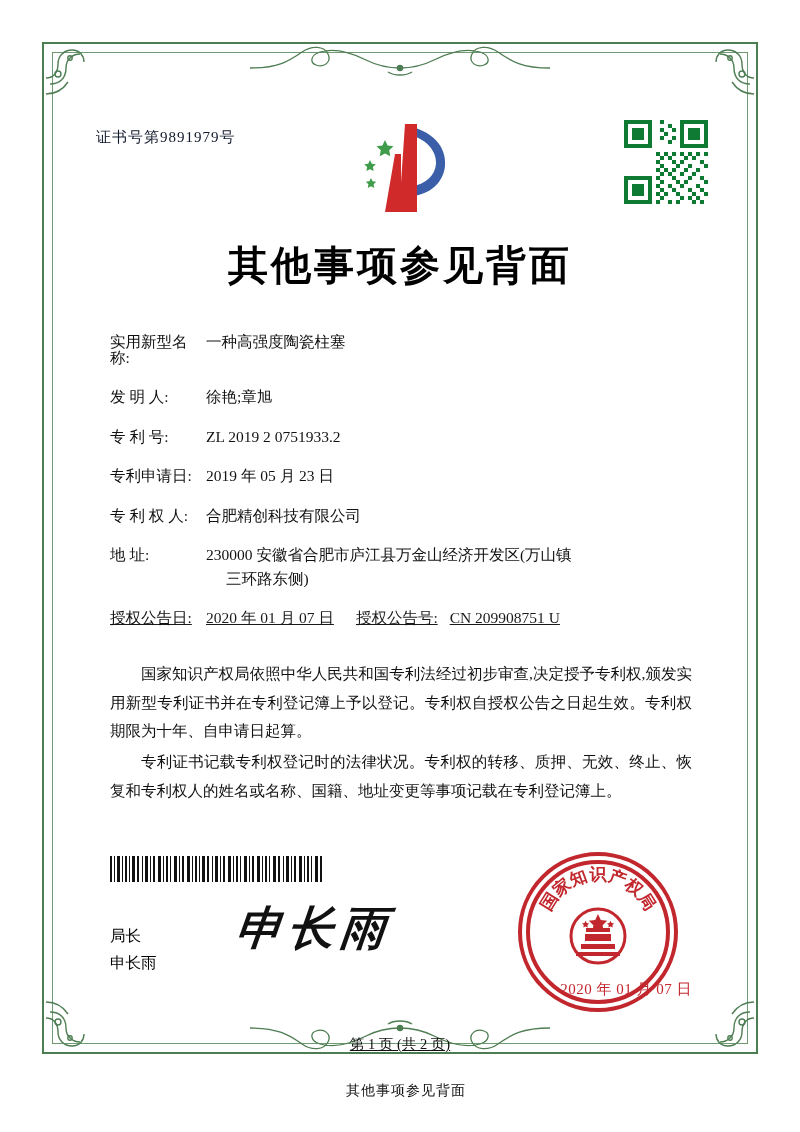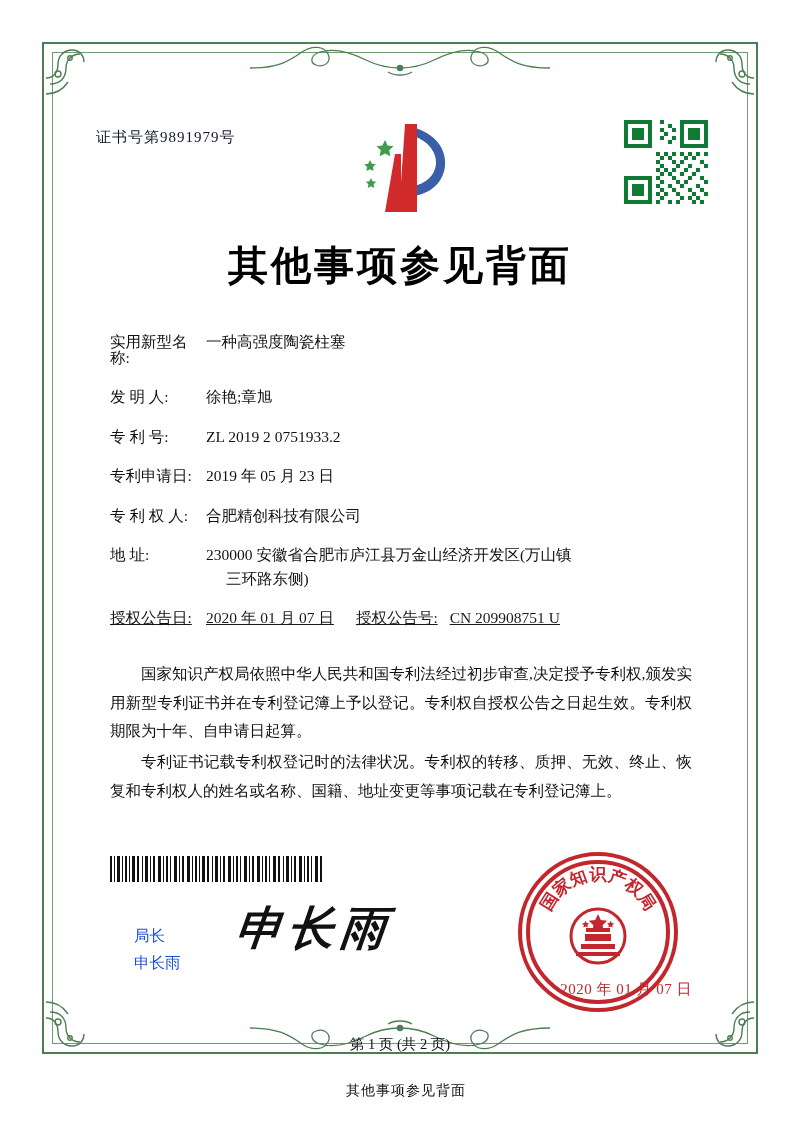--- a/index.html
+++ b/index.html
@@ -184,22 +184,21 @@
   }
   .barcode svg { display:block; width:100%; height:100%; }
 
   
   .sig-label {
     position: absolute;
     left: 110px;
     top: 922px;
     font-size: 15.5px;
     line-height: 1.75;
-    color: #1d4ed8;
-    margin-left: 24px;
+    color: #000000;
   }
   .sig-hand {
     position: absolute;
     left: 236px;
     top: 898px;
     font-size: 46px;
     font-family: "Liberation Serif", "DejaVu Serif", serif;
     font-style: italic;
     font-weight: bold;
     letter-spacing: 6px;
@@ -228,20 +227,21 @@
 
   
   .page-num {
     position: absolute;
     left: 0;
     right: 0;
     top: 1035px;
     text-align: center;
     font-size: 14.5px;
     color: #111;
+    text-decoration: underline;
   }
   .footnote {
     position: absolute;
     left: 0;
     right: 0;
     top: 1082px;
     text-align: center;
     font-size: 14px;
     color: #111;
     letter-spacing: 1px;

